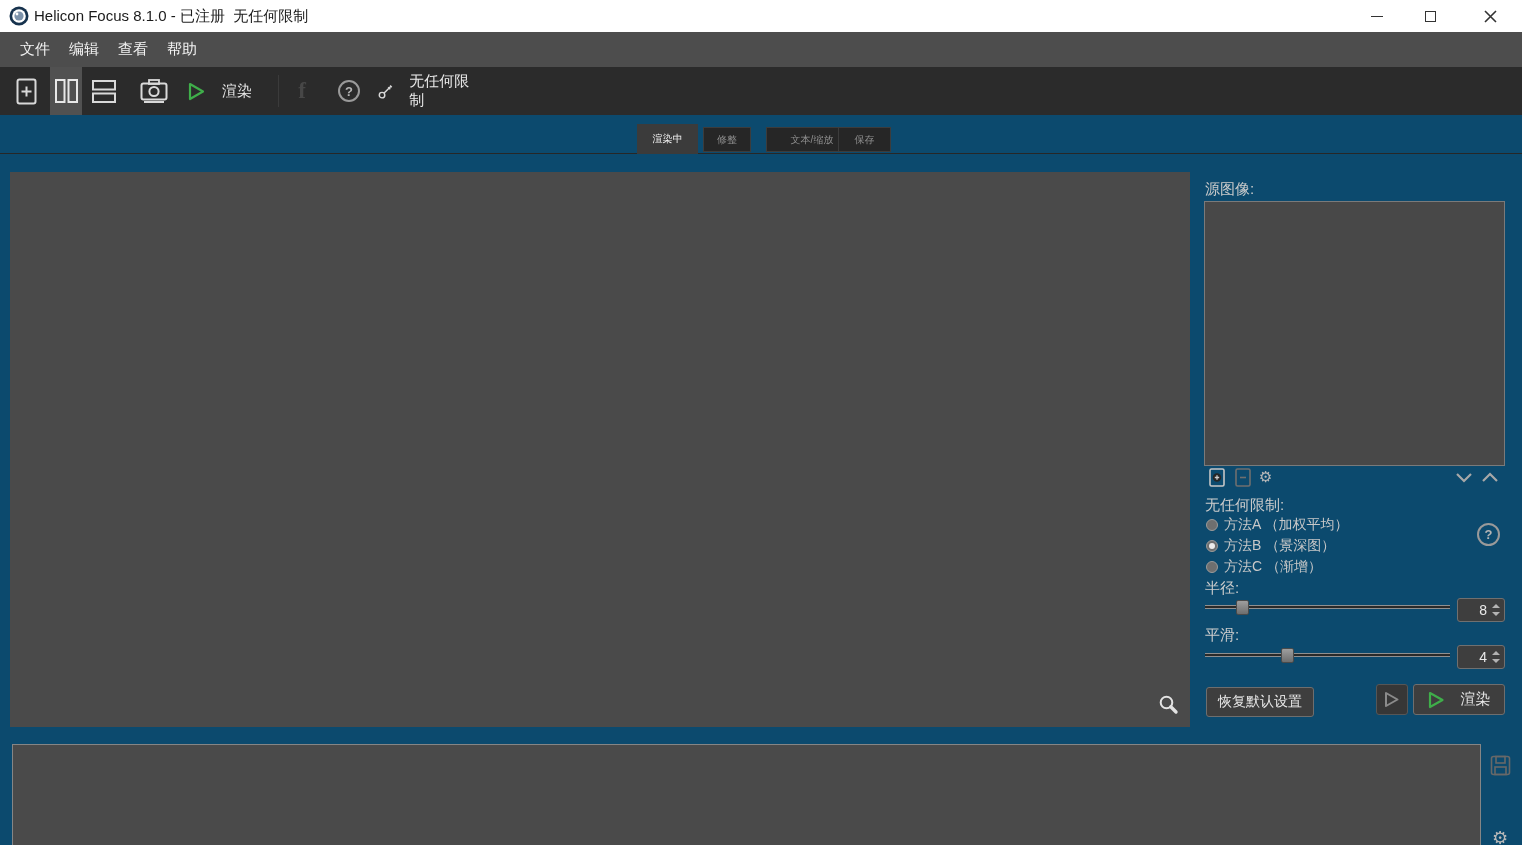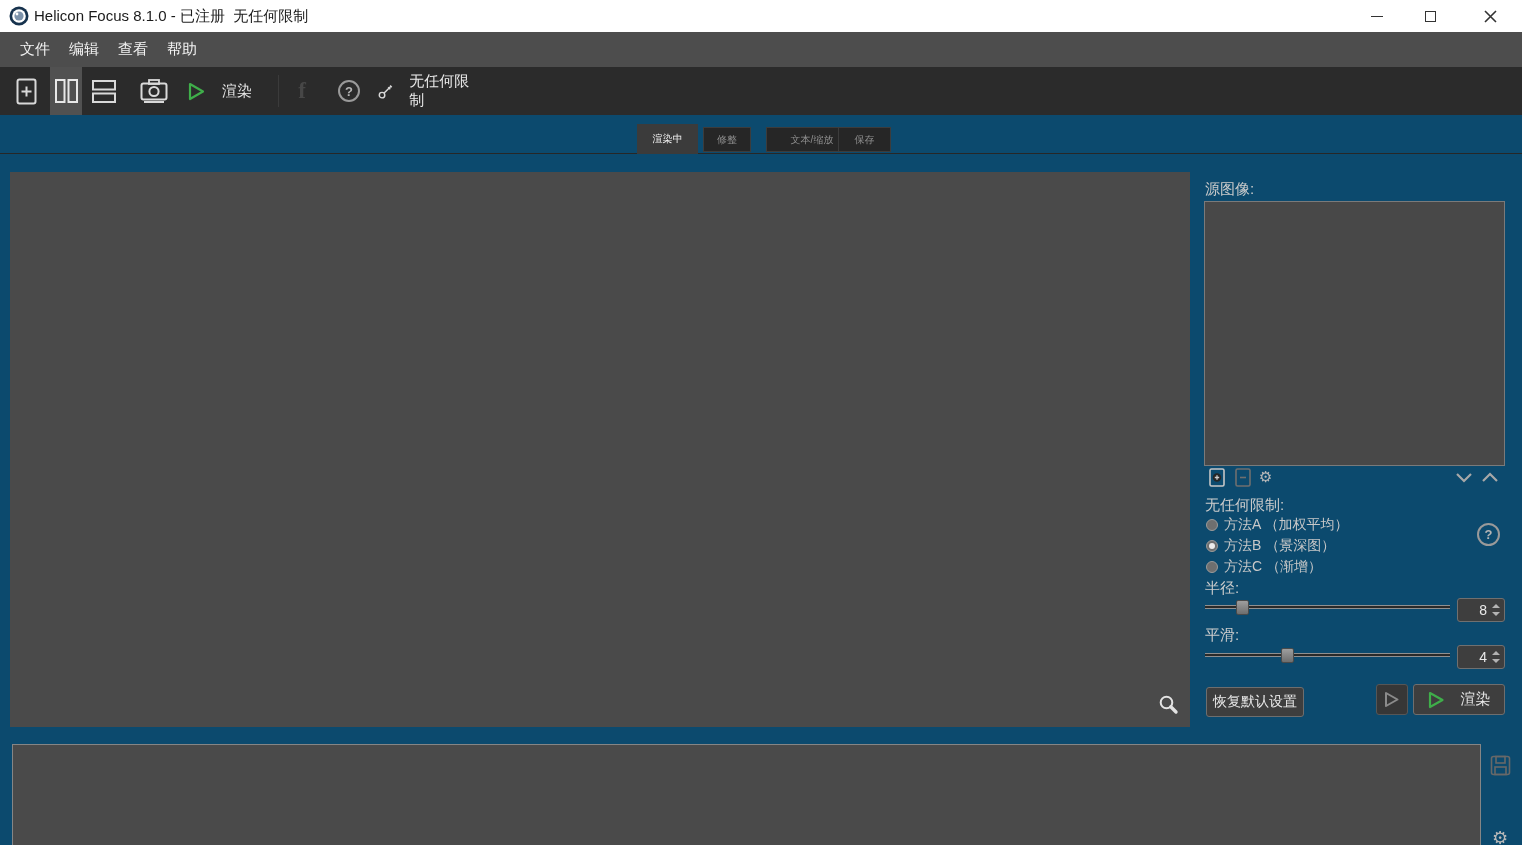--- a/index.html
+++ b/index.html
@@ -233,21 +233,21 @@
   <div class="slider-track" style="left:1205px; top:653px;"></div>
   <div class="slider-handle" style="left:1281px; top:648px;"></div>
   <div class="spinbox" style="left:1457px; top:645px;">
     <span class="spin-value">4</span>
     <div class="spin-arrows">
       <div class="arr-up"></div>
       <div class="arr-dn"></div>
     </div>
   </div>
 
-  <div class="btn" style="left:1206px; top:687px; width:98px; height:30px;">恢复默认设置</div>
+  <div class="btn" style="left:1206px; top:687px; width:108px; height:30px;">恢复默认设置</div>
   <div class="btn" style="left:1376px; top:684px; width:32px; height:31px; background:#373737; border-color:#565656;">
     <svg width="16" height="17" viewBox="0 0 16 17">
       <path d="M2,2 L13.5,8.5 L2,15 Z" fill="none" stroke="#8b8b8b" stroke-width="2" stroke-linejoin="round"></path>
     </svg>
   </div>
   <div class="btn" style="left:1413px; top:684px; width:92px; height:31px;">
     <svg width="17" height="18" viewBox="0 0 17 18">
       <path d="M2,2 L14.5,9 L2,16 Z" fill="none" stroke="#3fae4a" stroke-width="2.2" stroke-linejoin="round"></path>
     </svg>
     <span class="tbtn-label">渲染</span>

